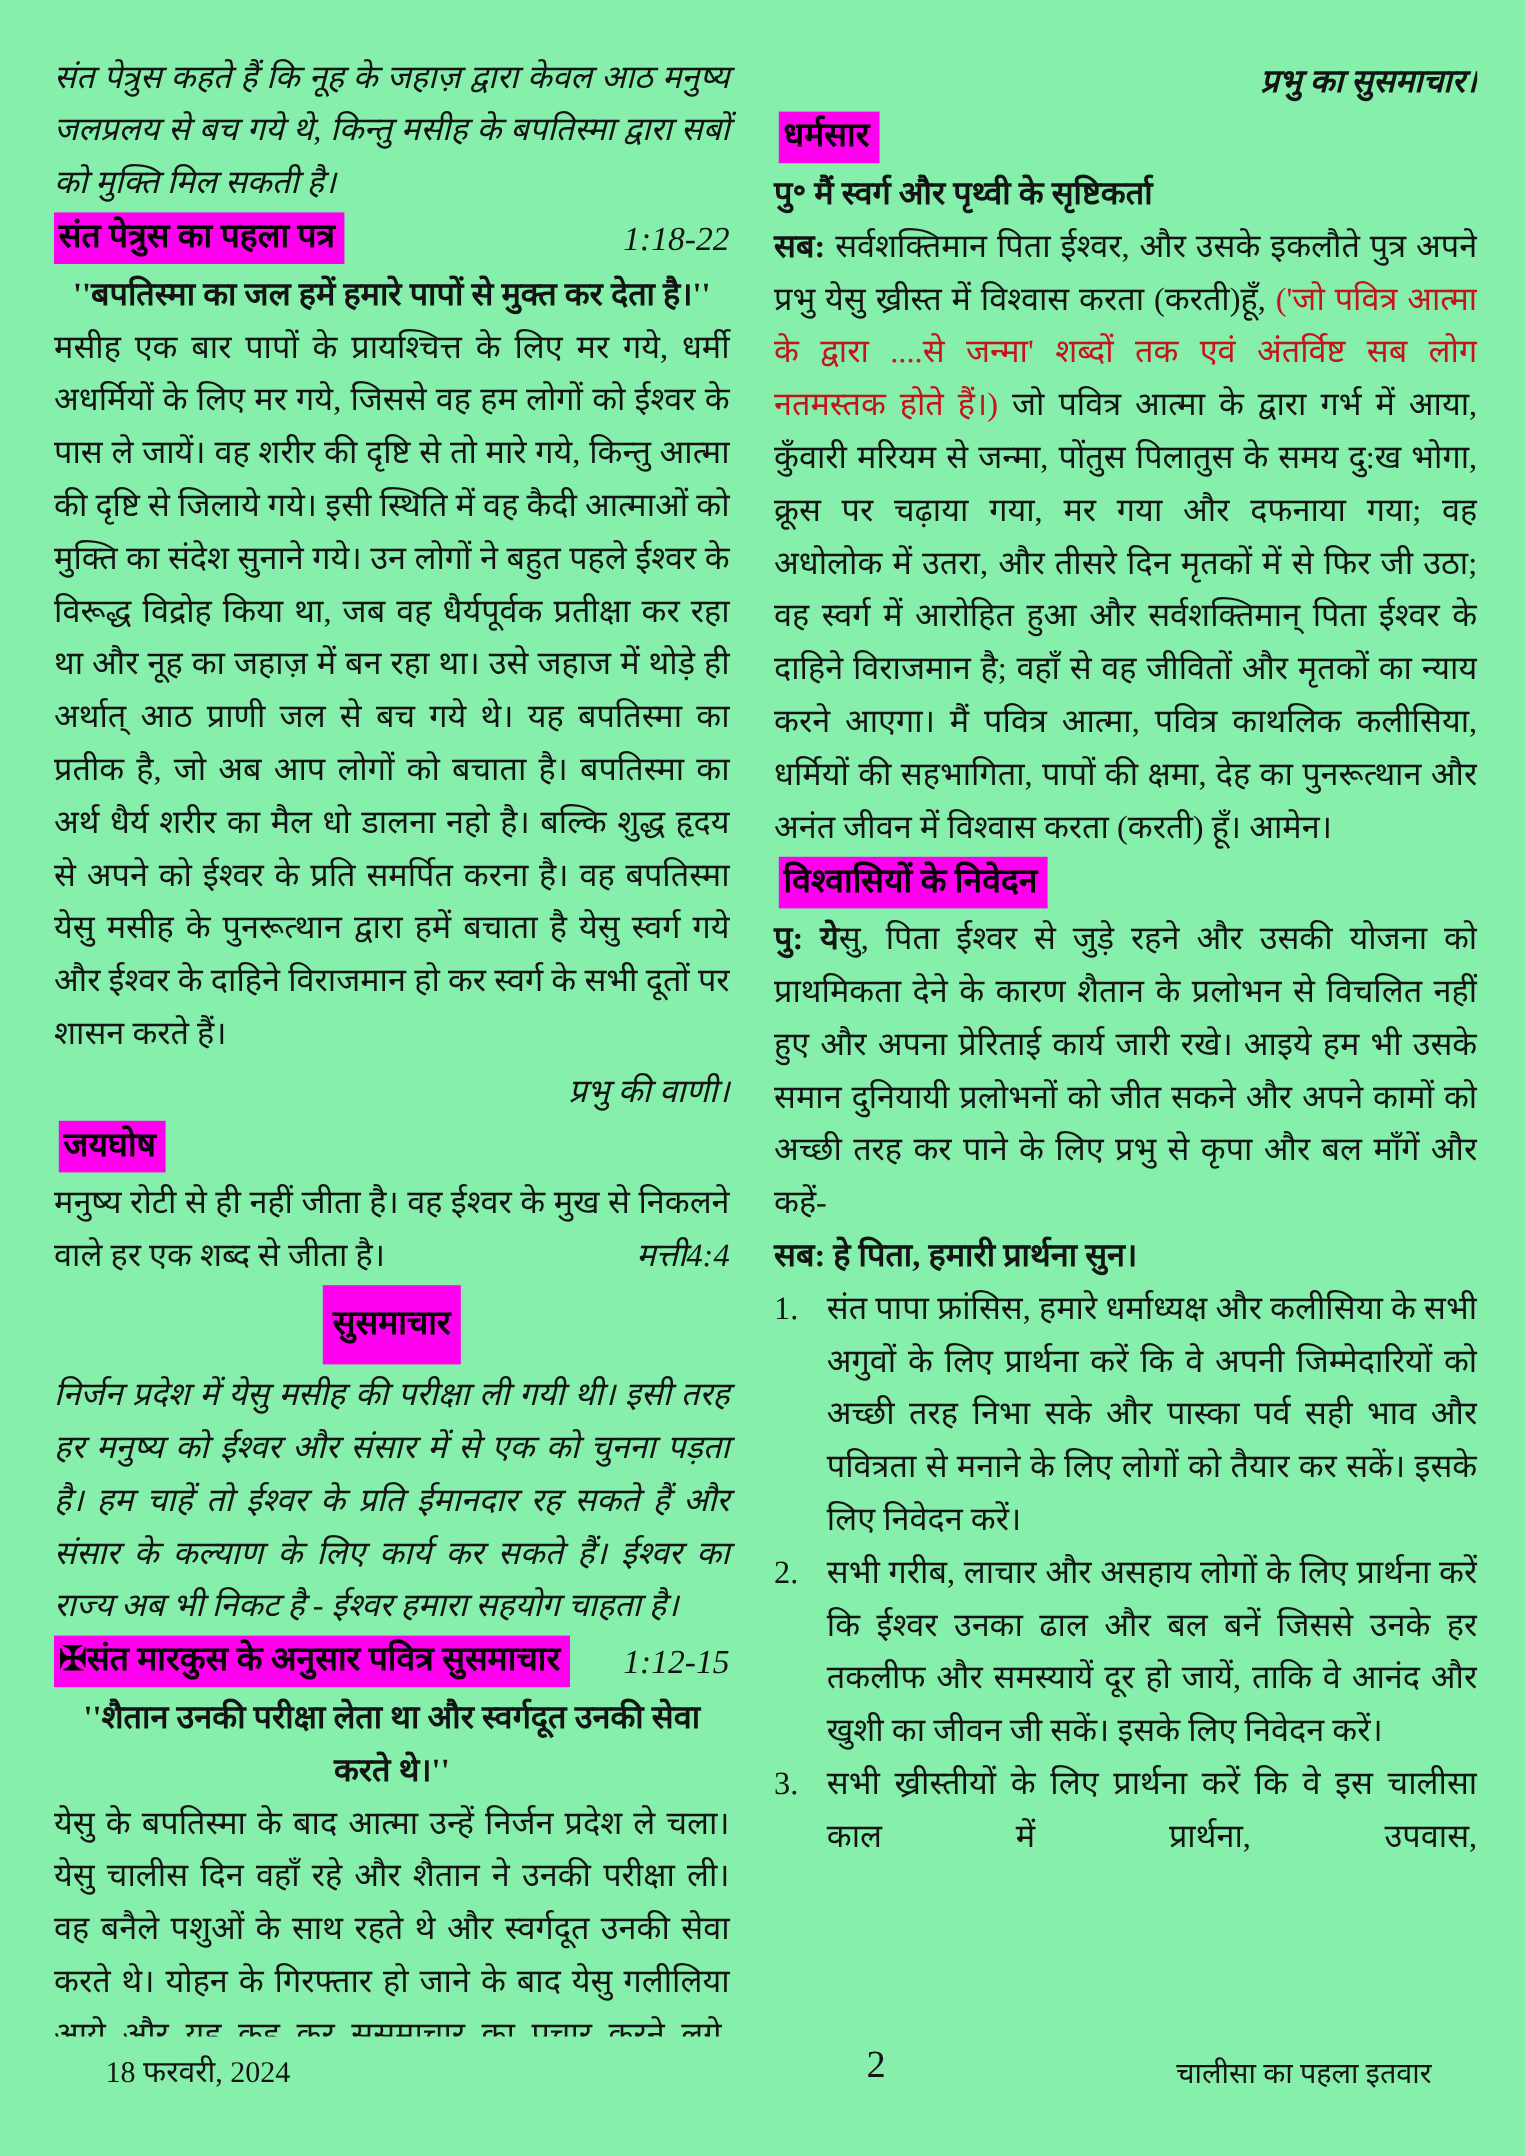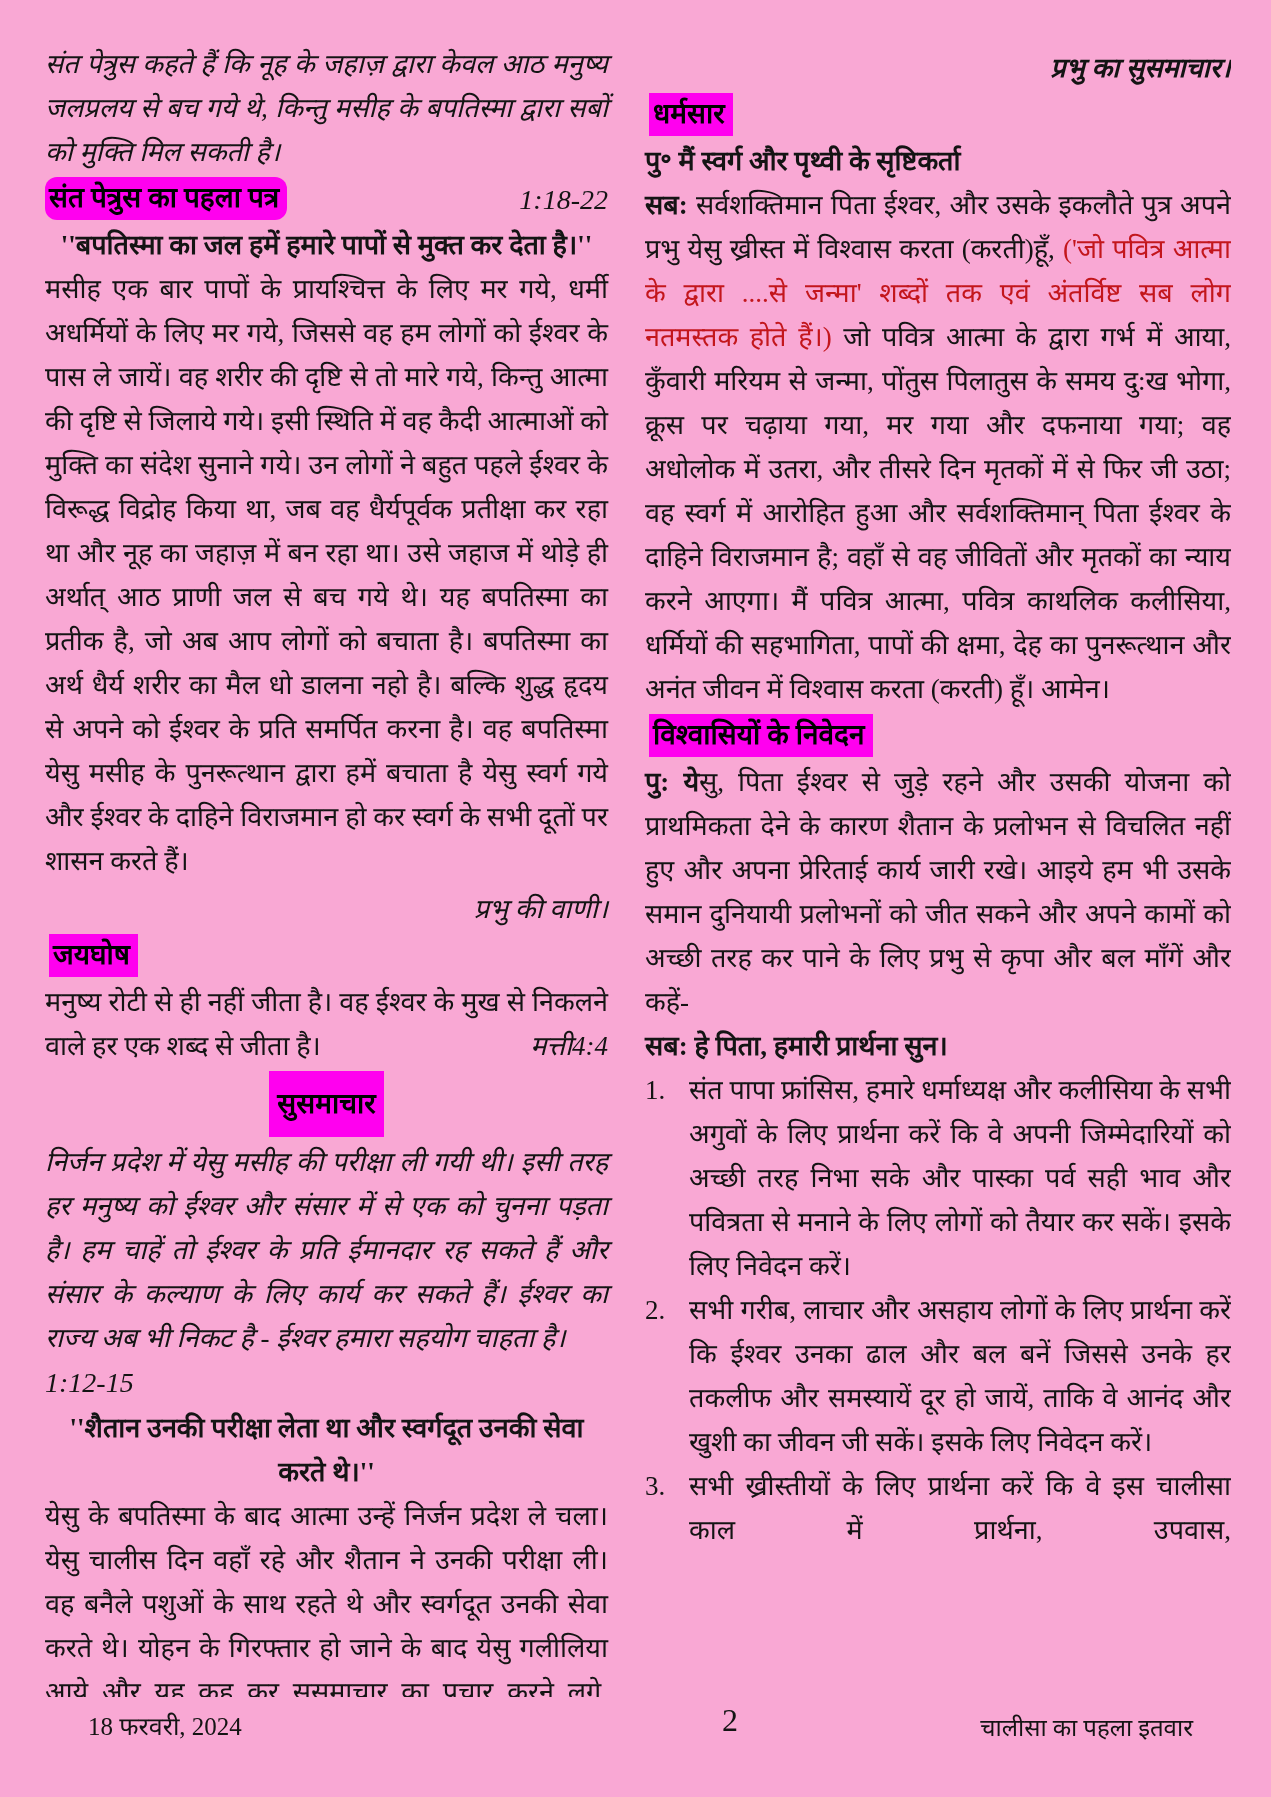--- a/index.html
+++ b/index.html
@@ -1,19 +1,19 @@
 <!DOCTYPE html>
 <html><head>
 <meta charset="utf-8">
 <style>
   html,body{margin:0;padding:0;background:#e8e8e8;}
   .page{
     position:relative;
     width:1271px;height:1797px;
-    background:#f9a8d4;
+    background:#86efac;
     box-sizing:border-box;
     padding:42px 40px 0 45px;
     font-family:"Liberation Serif","DejaVu Serif",serif;
     color:#141414;
     overflow:hidden;
   }
   .columns{display:flex;gap:37px;height:1655px;overflow:hidden;}
   .col{box-sizing:border-box;}
   .col-left{width:563px;}
   .col-right{width:586px;}
@@ -62,21 +62,21 @@
 <body>
 
 <div class="page">
   <div class="columns">
 
     <div class="col col-left">
 
       <p class="body-p italic-p">संत पेत्रुस कहते हैं कि नूह के जहाज़ द्वारा केवल आठ मनुष्य जलप्रलय से बच गये थे, किन्तु मसीह के बपतिस्मा द्वारा सबों को मुक्ति मिल सकती है।</p>
 
       <div class="hl-row">
-        <span class="hl" style="font-size:28px;border-radius:12px;">संत पेत्रुस का पहला पत्र</span>
+        <span class="hl" style="font-size:28px;">संत पेत्रुस का पहला पत्र</span>
         <span class="verse-ref">1:18-22</span>
       </div>
 
       <p class="quote-p">''बपतिस्मा का जल हमें हमारे पापों से मुक्त कर देता है।''</p>
 
       <p class="body-p">मसीह एक बार पापों के प्रायश्चित्त के लिए मर गये, धर्मी अधर्मियों के लिए मर गये, जिससे वह हम लोगों को ईश्वर के पास ले जायें। वह शरीर की दृष्टि से तो मारे गये, किन्तु आत्मा की दृष्टि से जिलाये गये। इसी स्थिति में वह कैदी आत्माओं को मुक्ति का संदेश सुनाने गये। उन लोगों ने बहुत पहले ईश्वर के विरूद्ध विद्रोह किया था, जब वह धैर्यपूर्वक प्रतीक्षा कर रहा था और नूह का जहाज़ में बन रहा था। उसे जहाज में थोड़े ही अर्थात् आठ प्राणी जल से बच गये थे। यह बपतिस्मा का प्रतीक है, जो अब आप लोगों को बचाता है। बपतिस्मा का अर्थ धैर्य शरीर का मैल धो डालना नहो है। बल्कि शुद्ध हृदय से अपने को ईश्वर के प्रति समर्पित करना है। वह बपतिस्मा येसु मसीह के पुनरूत्थान द्वारा हमें बचाता है येसु स्वर्ग गये  और ईश्वर के दाहिने विराजमान हो कर स्वर्ग के सभी दूतों पर शासन करते हैं।</p>
 
       <p class="closing-p">प्रभु की वाणी।</p>
 
       <div class="heading-line">
@@ -85,20 +85,21 @@
 
       <p class="body-p rel"><span>मनुष्य रोटी से ही नहीं जीता है।  वह ईश्वर के मुख से निकलने वाले हर एक शब्द से जीता है।</span><span class="ref-br">मत्ती4:4</span></p>
 
       <div class="center-row">
         <span class="hl" style="font-size:28px;padding:14px 8px;">सुसमाचार</span>
       </div>
 
       <p class="body-p italic-p">निर्जन प्रदेश में येसु मसीह की परीक्षा ली गयी थी। इसी तरह हर मनुष्य को ईश्वर और संसार में से एक को चुनना पड़ता है। हम चाहें तो ईश्वर के प्रति ईमानदार रह सकते हैं और संसार के कल्याण के लिए कार्य कर सकते हैं। ईश्वर का राज्य अब भी निकट है - ईश्वर हमारा सहयोग चाहता है।</p>
 
       <div class="hl-row">
+        <span class="hl" style="font-size:28px;"><span>✠</span><span>संत मारकुस के अनुसार पवित्र सुसमाचार</span></span>
         <span class="verse-ref">1:12-15</span>
       </div>
 
       <p class="quote-p">''शैतान उनकी परीक्षा लेता था और स्वर्गदूत उनकी सेवा करते थे।''</p>
 
       <p class="body-p">येसु के  बपतिस्मा के बाद आत्मा उन्हें निर्जन प्रदेश ले चला। येसु चालीस दिन वहाँ रहे और शैतान ने उनकी परीक्षा ली। वह बनैले पशुओं के साथ रहते थे और स्वर्गदूत उनकी सेवा करते थे। योहन के गिरफ्तार हो जाने के बाद येसु गलीलिया आये और यह कह कर सुसमाचार का प्रचार करने लगे, ''समय पूरा हो चुका है।</p>
 
     </div>
 
     <div class="col col-right">

